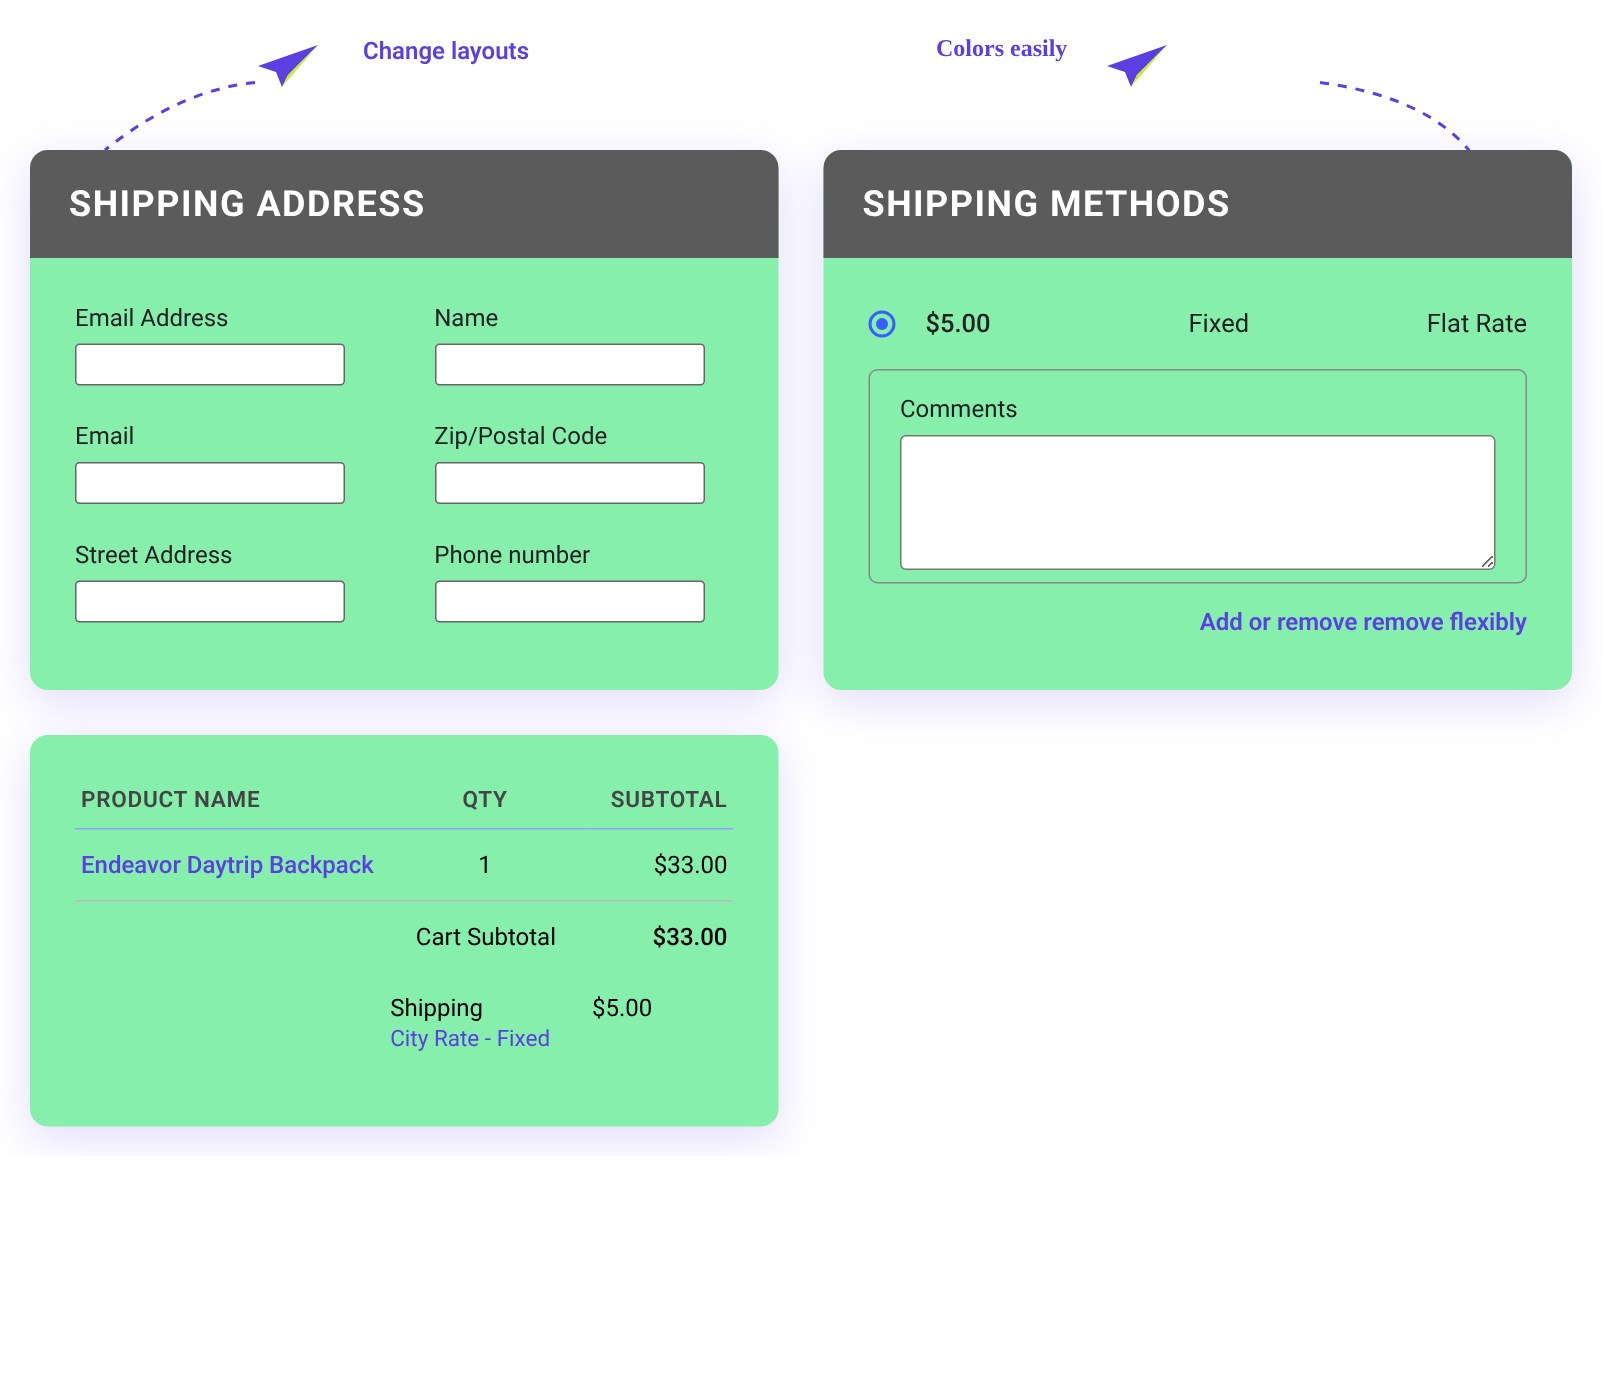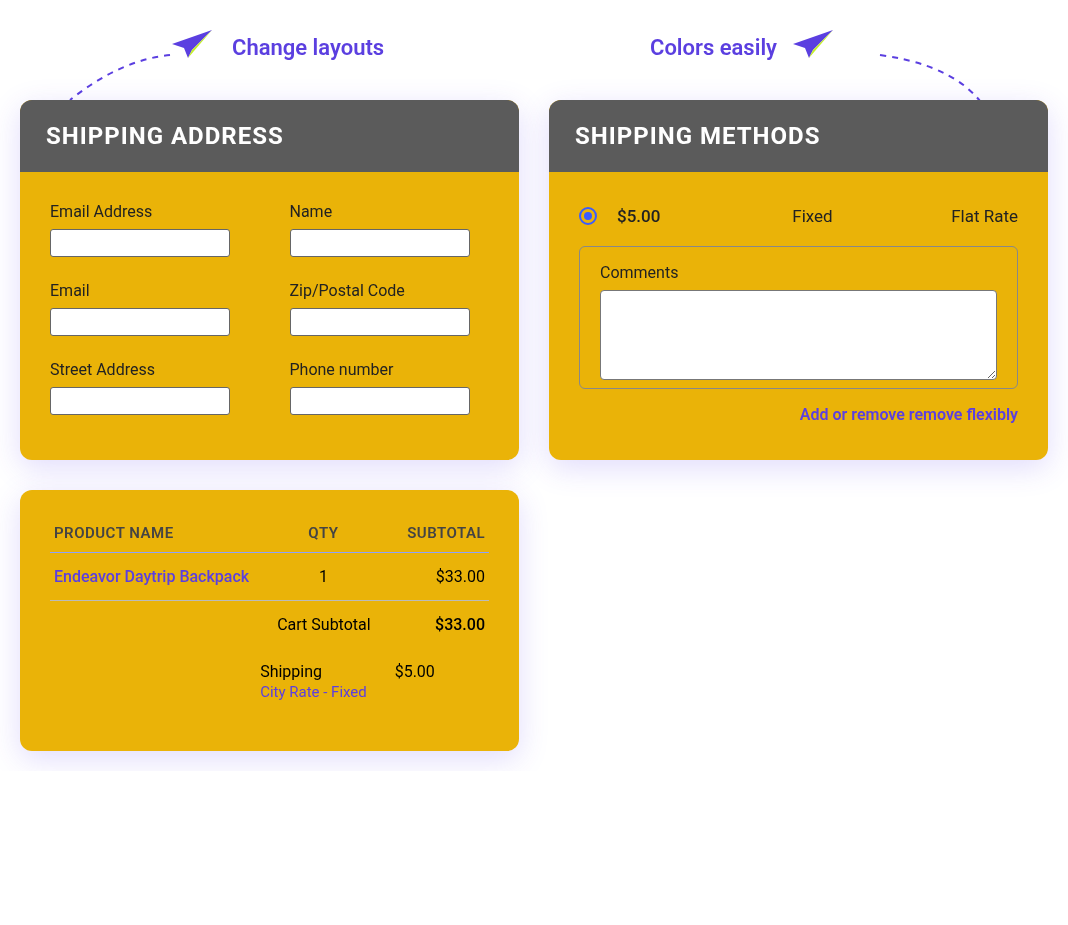--- a/index.html
+++ b/index.html
@@ -9,34 +9,34 @@
     padding: 20px;
     width: 1068px;
   }
   .annotations {
     position: relative;
     height: 80px;
   }
   .anno {
     position: absolute;
     color: #5b3fe0;
-    font-size: 22px;
+    font-size: 16px;
     font-weight: 600;
     display: flex;
-    align-items: flex-end;
-    gap: 14px;
+    align-items: flex-start;
+    gap: 24px;
   }
   .anno svg { flex-shrink: 0; }
   .grid {
     display: grid;
     grid-template-columns: 1fr 1fr;
     gap: 30px;
   }
   .card {
-    background: #eab308;
+    background: #86efac;
     border-radius: 12px;
     box-shadow: 0 8px 30px rgba(90,60,240,0.18);
     overflow: visible;
     position: relative;
   }
   .card-header {
     background: #5b5b5b;
     color: #fff;
     padding: 22px 26px;
     font-size: 24px;
@@ -177,21 +177,21 @@
 <body>
 
 <div class="annotations">
   <div class="anno" style="left:150px; top:4px;">
     <svg width="48" height="36" viewBox="0 0 48 36">
       <path d="M2 20 L42 6 L22 26 L18 34 L14 24 Z" fill="#5b3fe0"></path>
       <path d="M42 6 L22 26 L18 34 Z" fill="#c3ef2a"></path>
     </svg>
     <span>Change layouts</span>
   </div>
-  <div class="anno" style="left:630px; top:4px;">
+  <div class="anno" style="left:604px; top:4px;font-family:Liberation Serif, serif;">
     <span>Colors easily</span>
     <svg width="48" height="36" viewBox="0 0 48 36">
       <path d="M2 20 L42 6 L22 26 L18 34 L14 24 Z" fill="#5b3fe0"></path>
       <path d="M42 6 L22 26 L18 34 Z" fill="#c3ef2a"></path>
     </svg>
   </div>
   <svg style="position:absolute; left:40px; top:30px;" width="120" height="60">
     <path d="M110 5 Q 60 10 10 50" stroke="#5b3fe0" stroke-width="2" fill="none" stroke-dasharray="6 6"></path>
   </svg>
   <svg style="position:absolute; left:850px; top:30px;" width="160" height="120">

